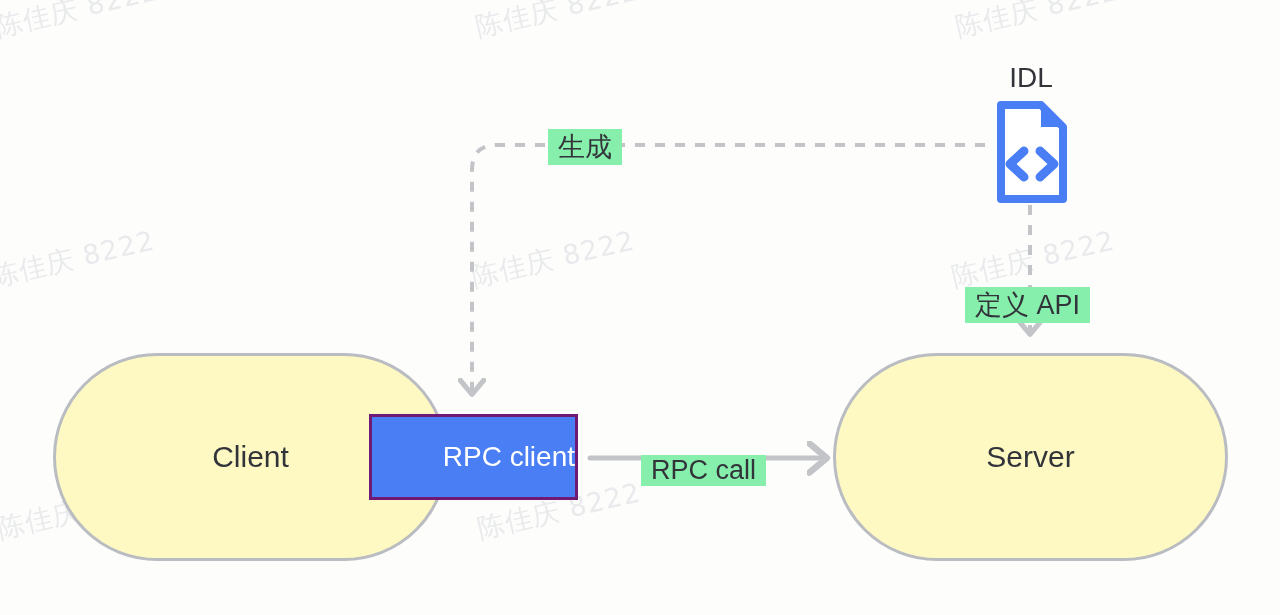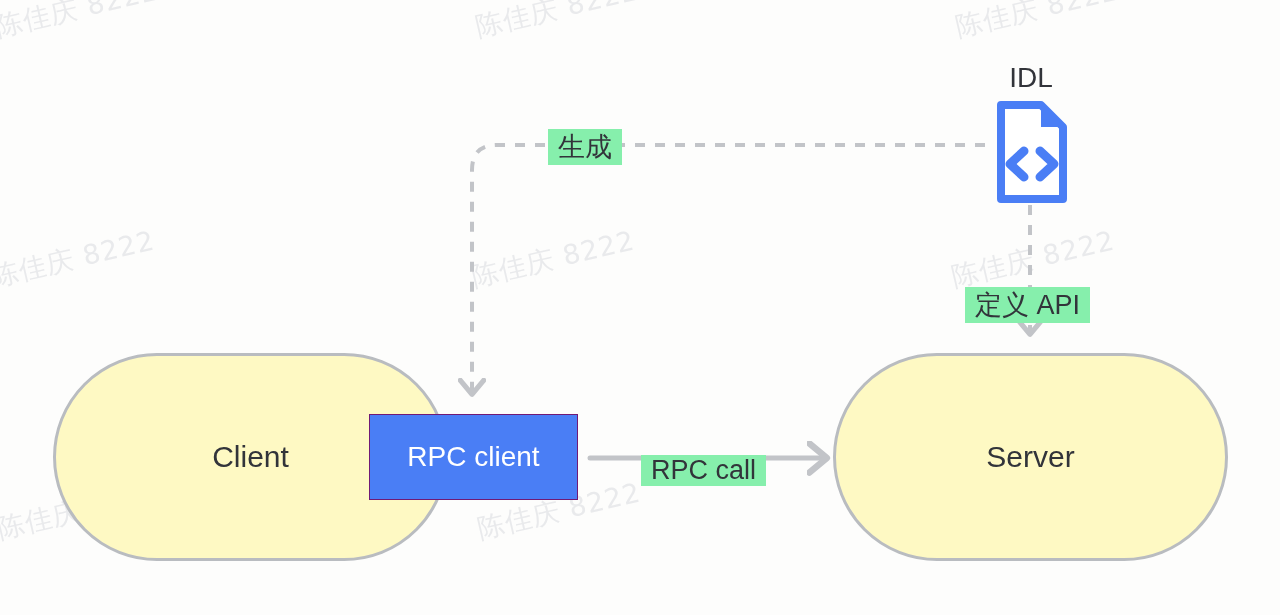--- a/index.html
+++ b/index.html
@@ -61,25 +61,25 @@
   #client-node { left: 53px; top: 353px; width: 395px; height: 208px; }
   #server-node { left: 833px; top: 353px; width: 395px; height: 208px; }
 
   #rpc-client-node {
     position: absolute;
     left: 369px;
     top: 414px;
     width: 209px;
     height: 86px;
     background: #4a7ef5;
-    border: 1px solid #701a75;
+    border: 3px solid #701a75;
     box-sizing: border-box;
     display: flex;
     align-items: center;
-    justify-content: center;
+    justify-content: flex-end;
     z-index: 4;
   }
   #rpc-client-node .label {
     font-size: 28px;
     color: #ffffff;
     font-family: "Liberation Sans", "DejaVu Sans", sans-serif;
   }
 
   
   .edge-label {

